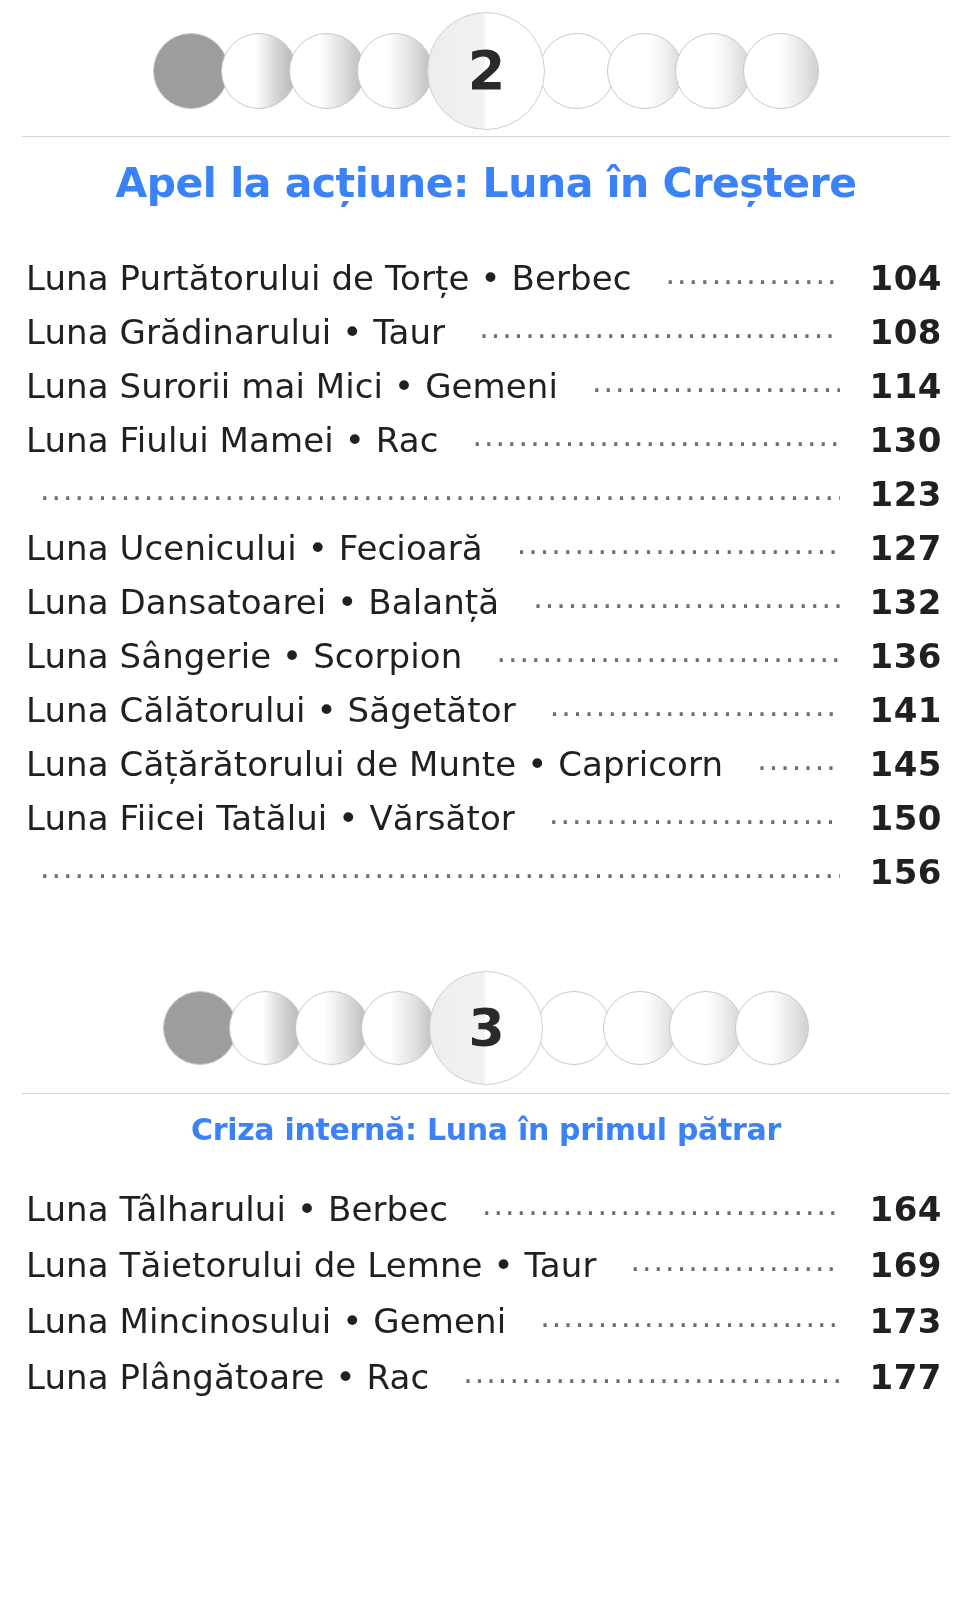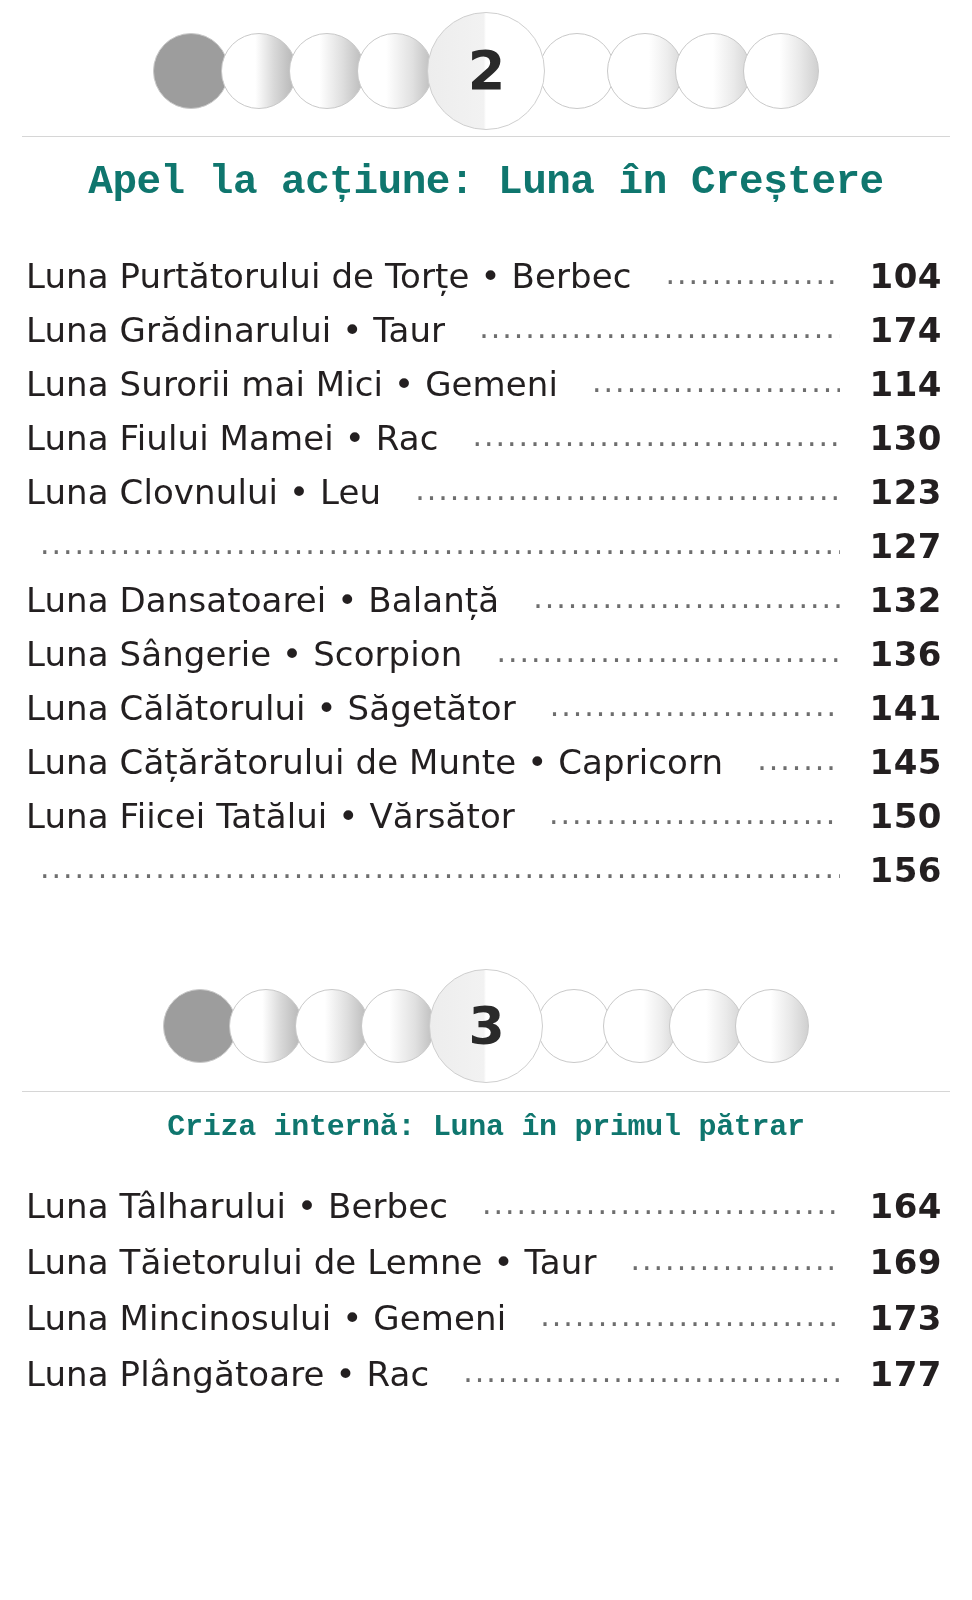--- a/index.html
+++ b/index.html
@@ -77,32 +77,31 @@
     margin: 2px 0 0 0;
     width: 100%;
   }
 
   .chapter-title {
     text-align: center;
     font-size: 41px;
     font-weight: 700;
     letter-spacing: -0.5px;
     margin: 22px 0 44px 0;
-    color: #0f766e;
-    font-family: Liberation Mono, monospace;
+    color: #3b82f6;
   }
 
   
   .toc {
     margin: 0 0 0 0;
     padding: 0 8px 0 4px;
   }
   .toc-row {
     display: flex;
-    align-items: center;
+    align-items: flex-start;
     font-size: 34px;
     line-height: 1.0;
     padding: 10px 0;
     color: #231f20;
     gap: 20px;
   }
   .toc-label {
     white-space: nowrap;
     letter-spacing: 0.1px;
   }
@@ -165,42 +164,42 @@
 
     <div class="toc-row">
       <span class="toc-label">Luna Purtătorului de Torțe • Berbec</span>
       <span class="toc-dots">......................................................................................................................</span>
       <span class="toc-page">104</span>
     </div>
 
     <div class="toc-row">
       <span class="toc-label">Luna Grădinarului • Taur</span>
       <span class="toc-dots">......................................................................................................................</span>
-      <span class="toc-page">174</span>
+      <span class="toc-page">108</span>
     </div>
 
     <div class="toc-row">
       <span class="toc-label">Luna Surorii mai Mici • Gemeni</span>
       <span class="toc-dots">......................................................................................................................</span>
       <span class="toc-page">114</span>
     </div>
 
     <div class="toc-row">
       <span class="toc-label">Luna Fiului Mamei • Rac</span>
       <span class="toc-dots">......................................................................................................................</span>
       <span class="toc-page">130</span>
     </div>
 
     <div class="toc-row">
-      <span class="toc-label">Luna Clovnului • Leu</span>
       <span class="toc-dots">......................................................................................................................</span>
       <span class="toc-page">123</span>
     </div>
 
     <div class="toc-row">
+      <span class="toc-label">Luna Ucenicului • Fecioară</span>
       <span class="toc-dots">......................................................................................................................</span>
       <span class="toc-page">127</span>
     </div>
 
     <div class="toc-row">
       <span class="toc-label">Luna Dansatoarei • Balanță</span>
       <span class="toc-dots">......................................................................................................................</span>
       <span class="toc-page">132</span>
     </div>
 

